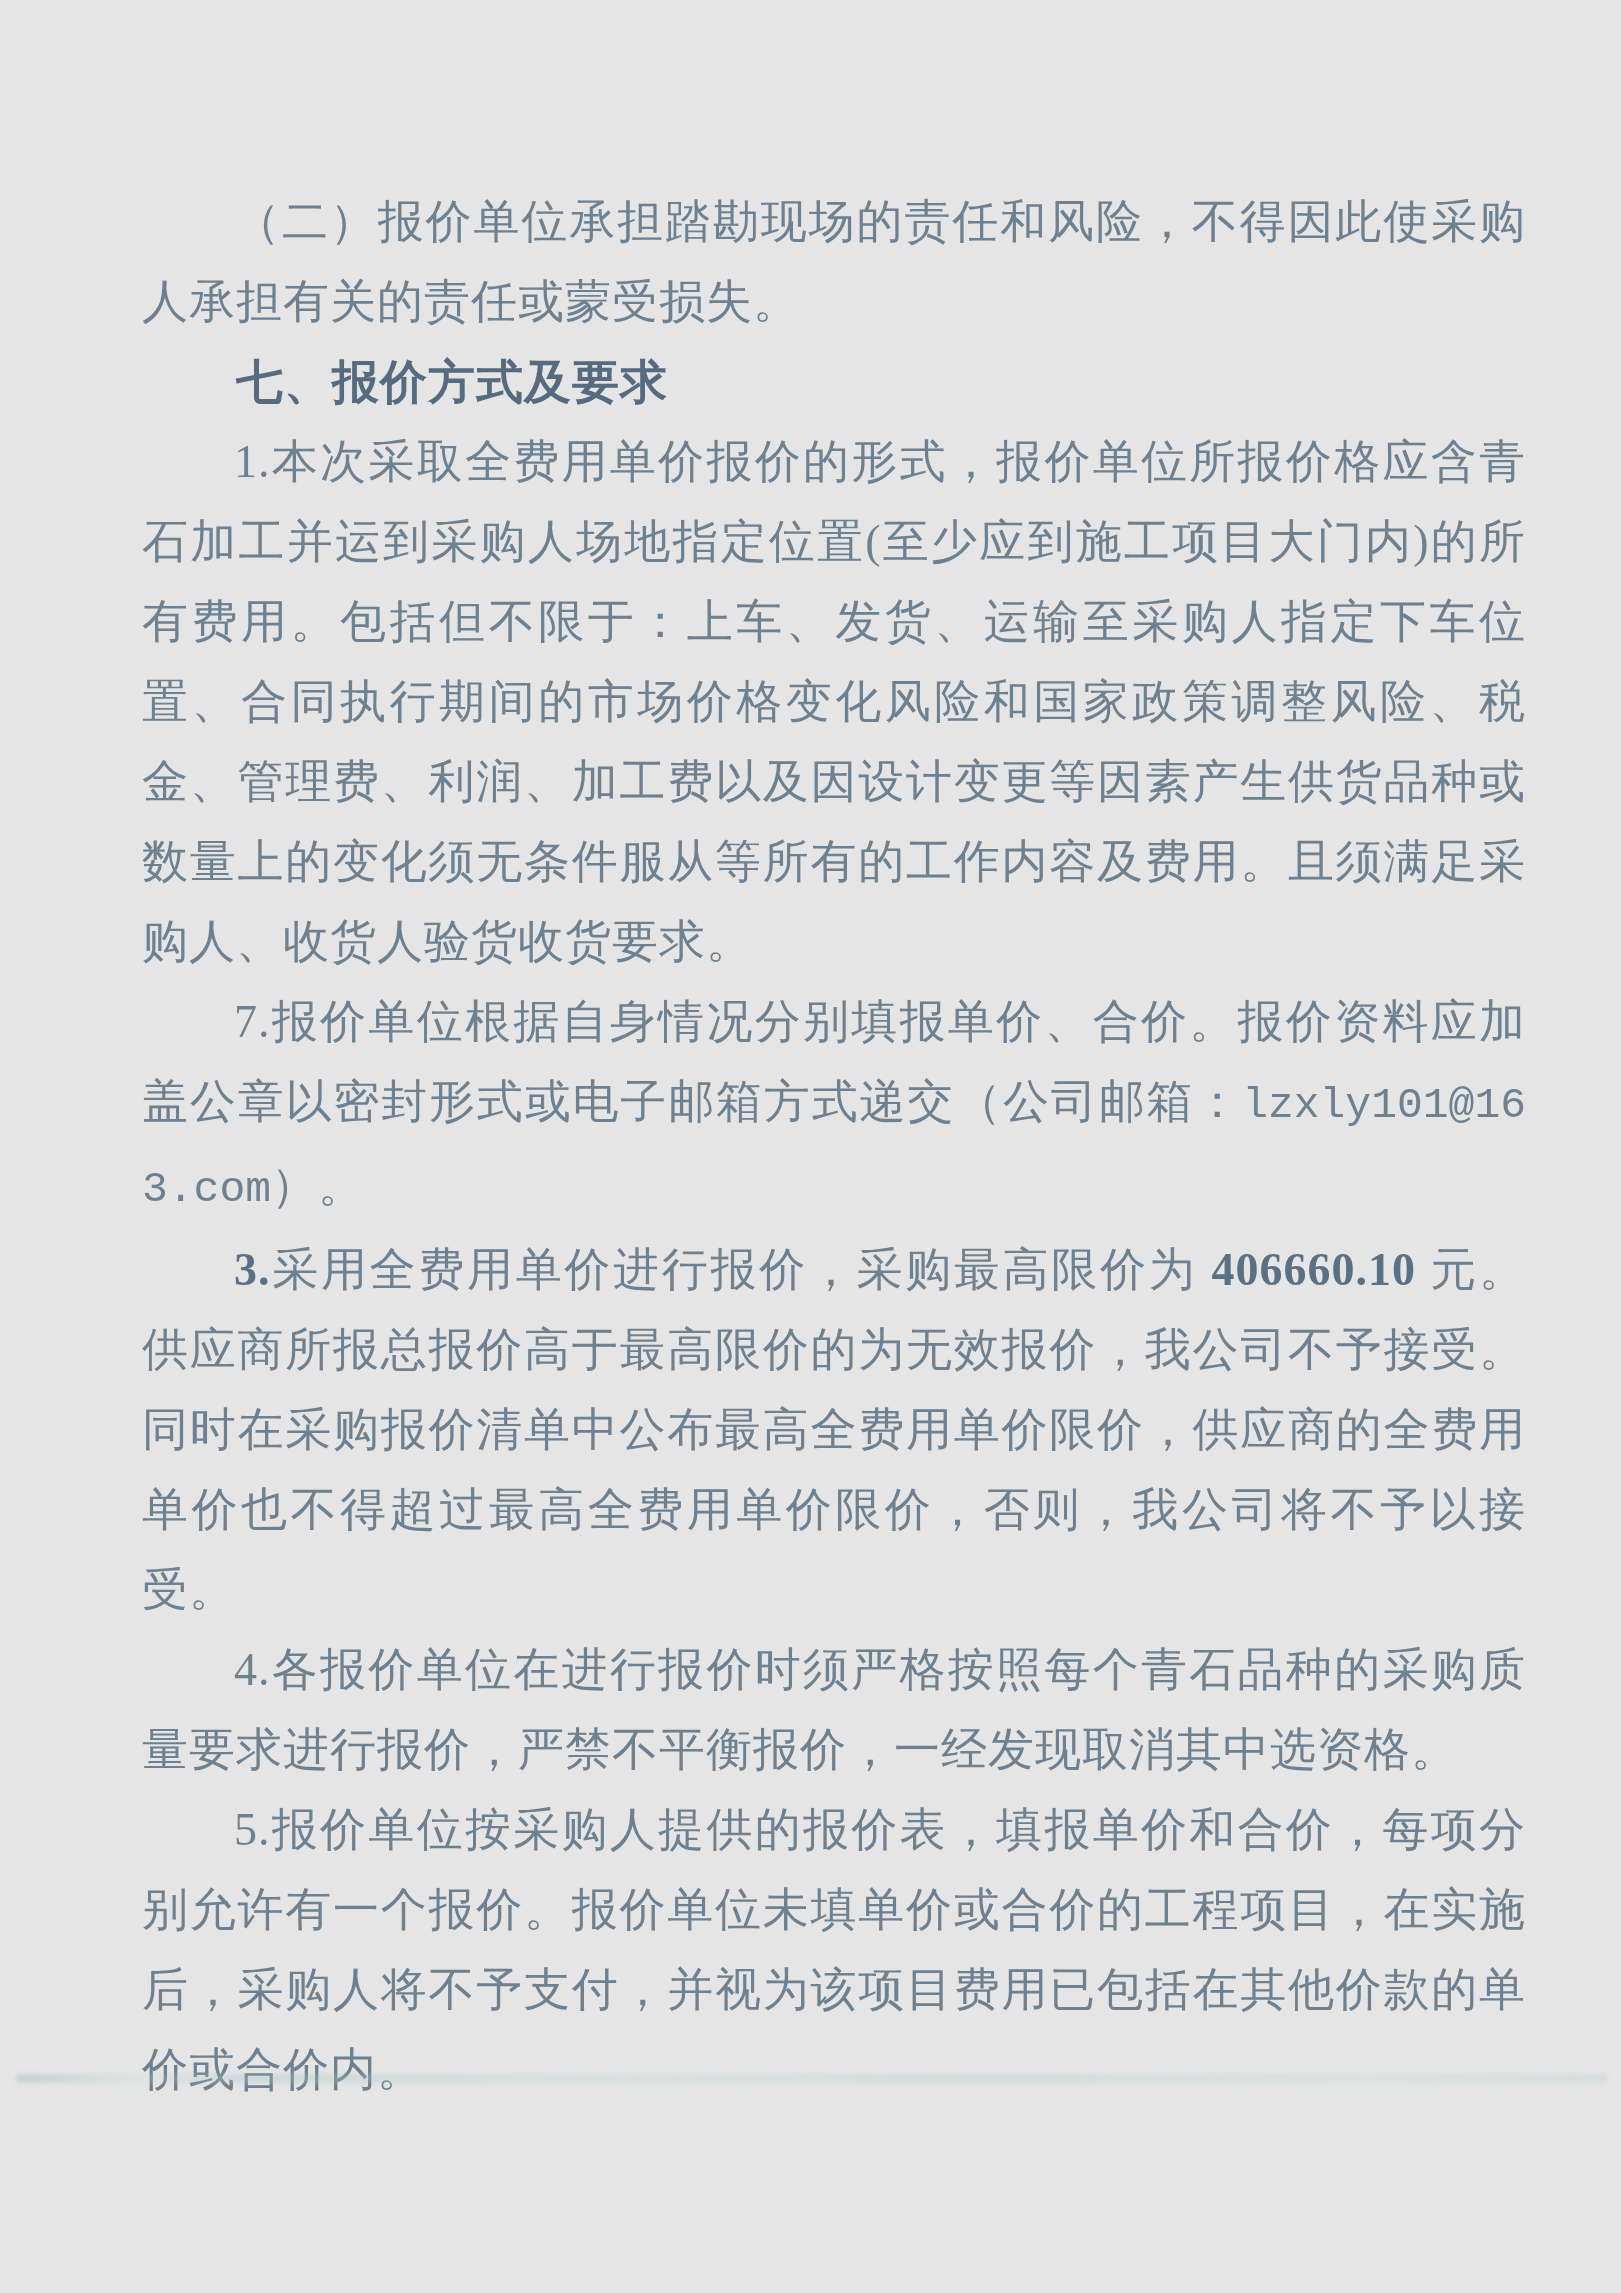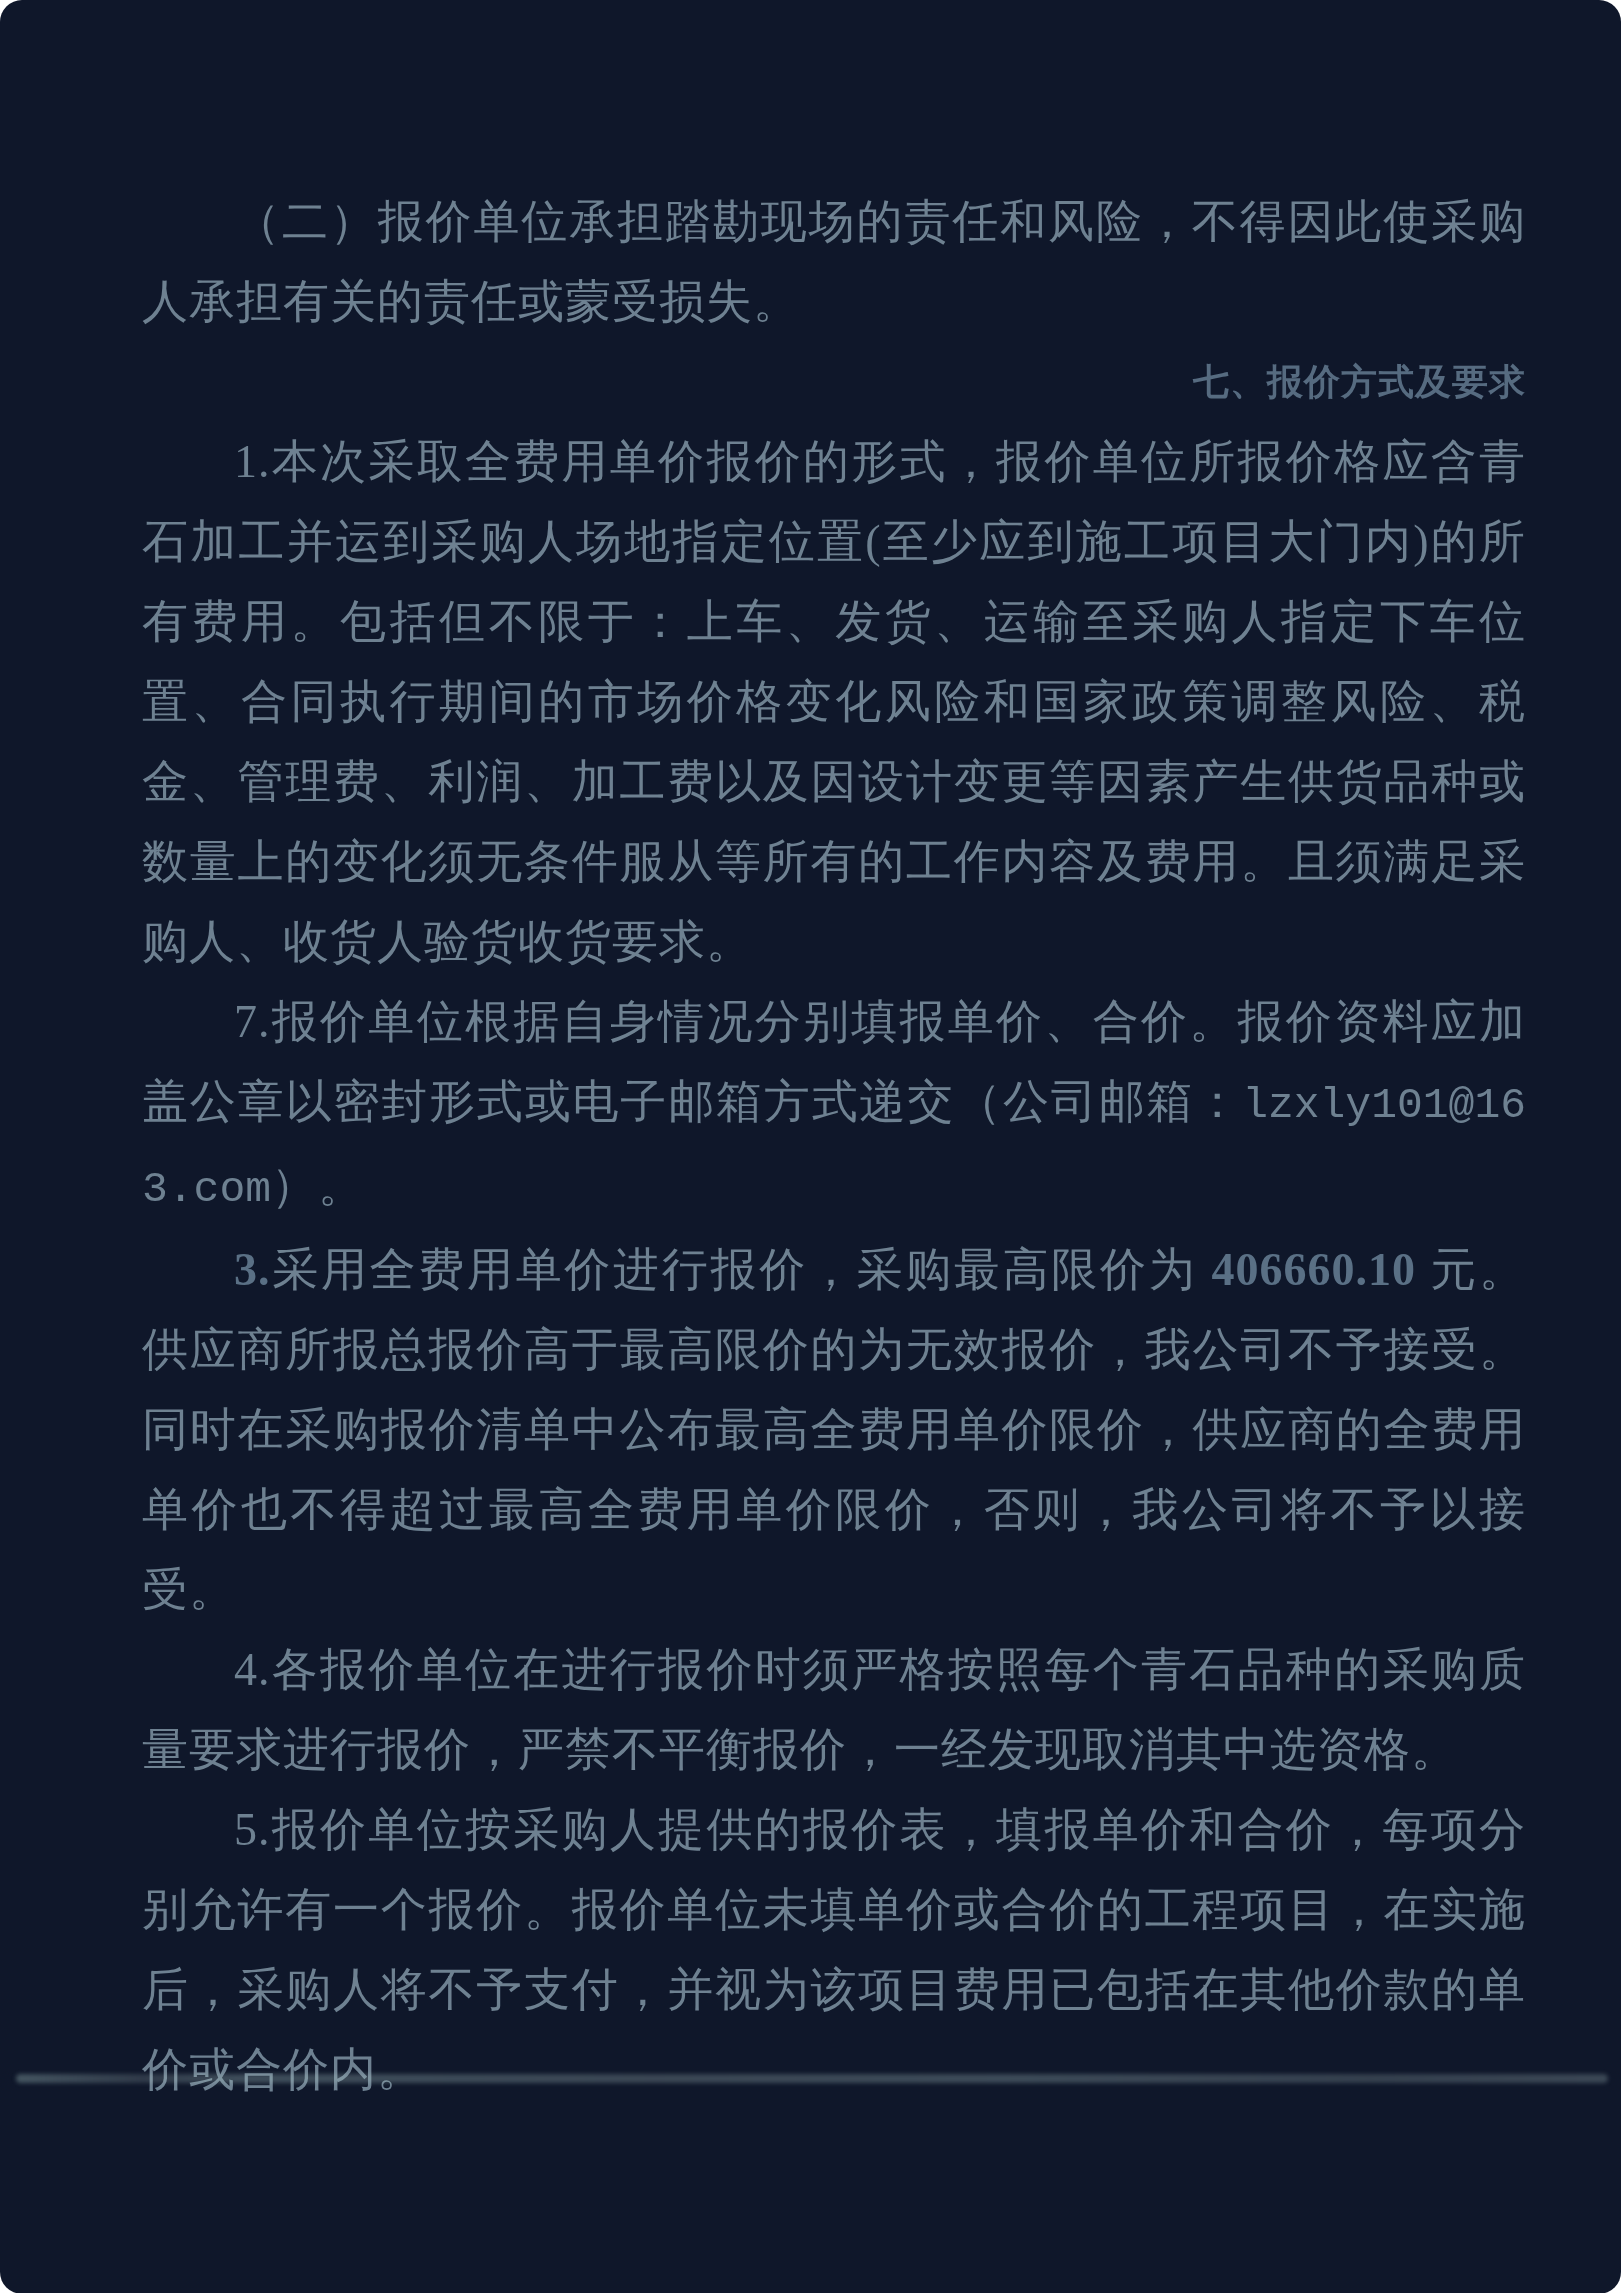--- a/index.html
+++ b/index.html
@@ -4,24 +4,23 @@
 <style>
   html, body {
     margin: 0;
     padding: 0;
     background: #ffffff;
   }
   .page {
     position: relative;
     width: 1621px;
     height: 2294px;
-    background: #0f172a;
+    background: #e5e5e5;
     overflow: hidden;
     font-family: "Liberation Serif", "DejaVu Serif", serif;
-    border-radius: 22px;
   }
   .content {
     position: absolute;
     left: 142px;
     top: 182px;
     width: 1384px;
   }
   .doc-para {
     margin: 0;
     font-size: 46px;
@@ -29,22 +28,22 @@
     letter-spacing: 1px;
     color: #6e8191;
     text-align: justify;
     text-indent: 2em;
     word-break: break-all;
   }
   .doc-para.heading {
     font-family: "Liberation Sans", "DejaVu Sans", sans-serif;
     font-weight: bold;
     color: #566b80;
-    font-size: 36px;
-    text-align: right;
+    font-size: 47px;
+    text-align: left;
   }
   .run-heiti {
     font-family: "Liberation Sans", "DejaVu Sans", sans-serif;
     font-weight: bold;
     color: #566b80;
   }
   .run-bold {
     font-weight: bold;
     color: #5a7085;
   }

